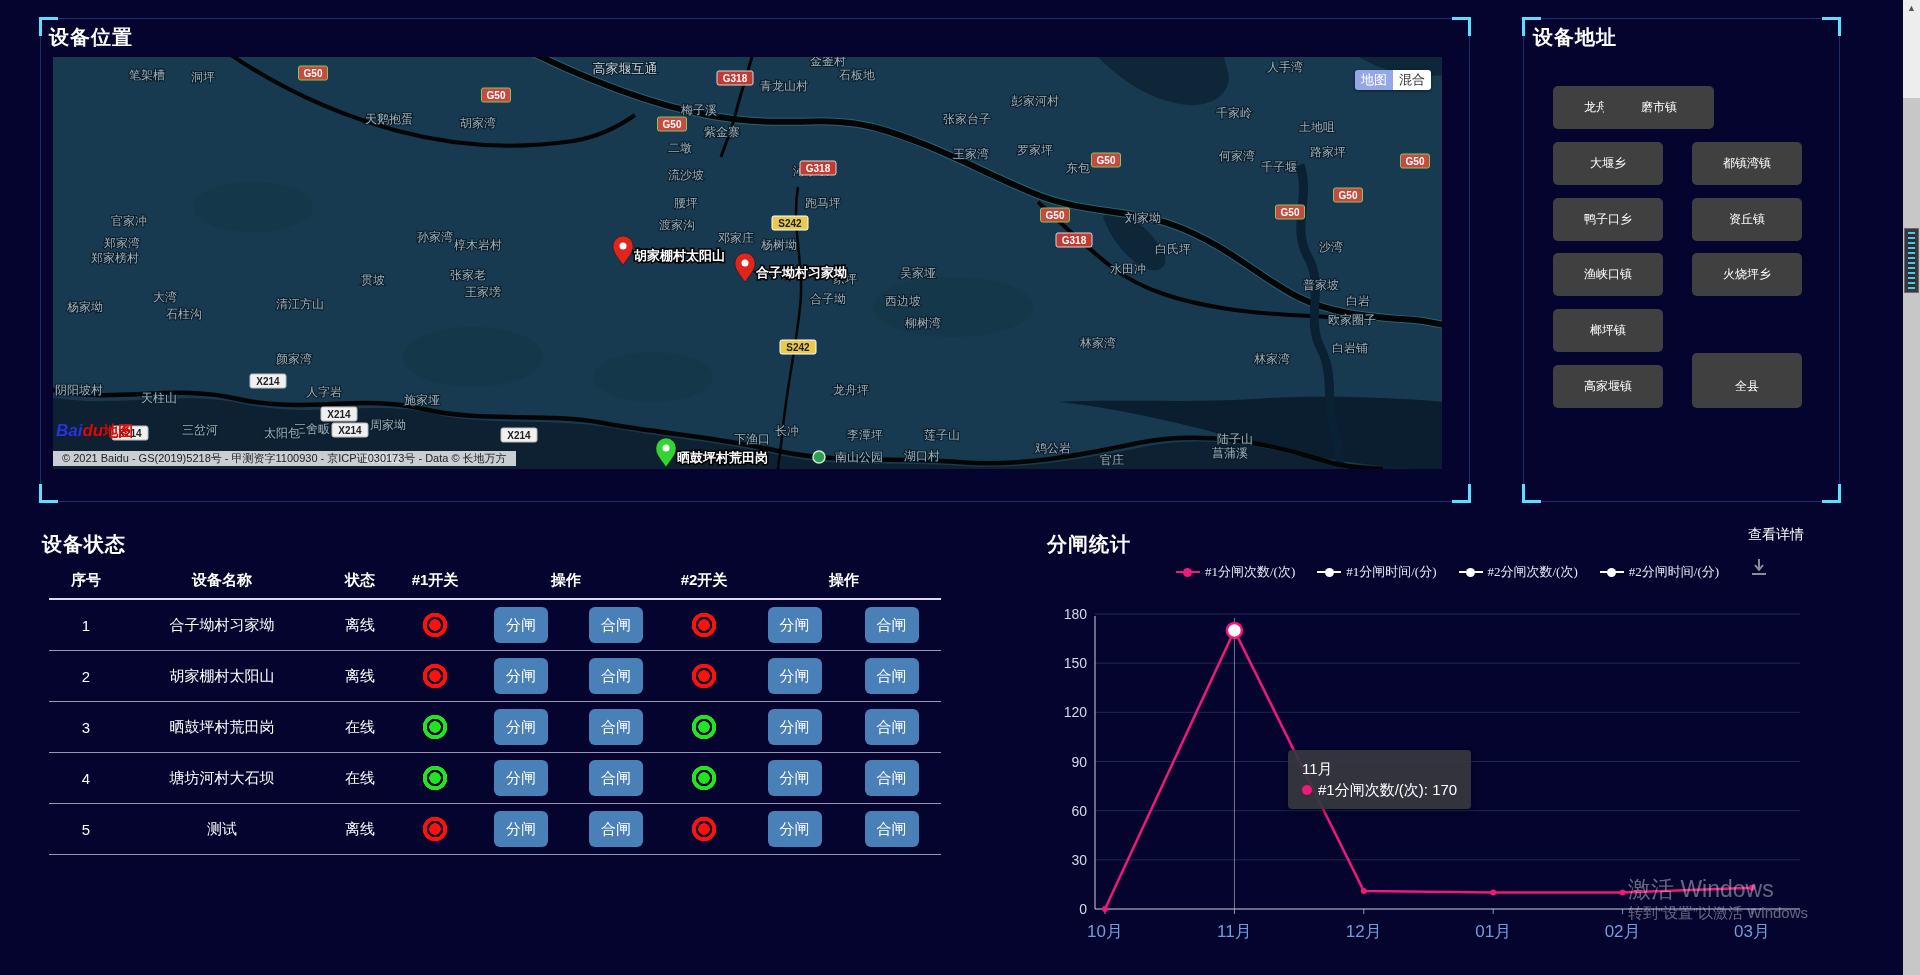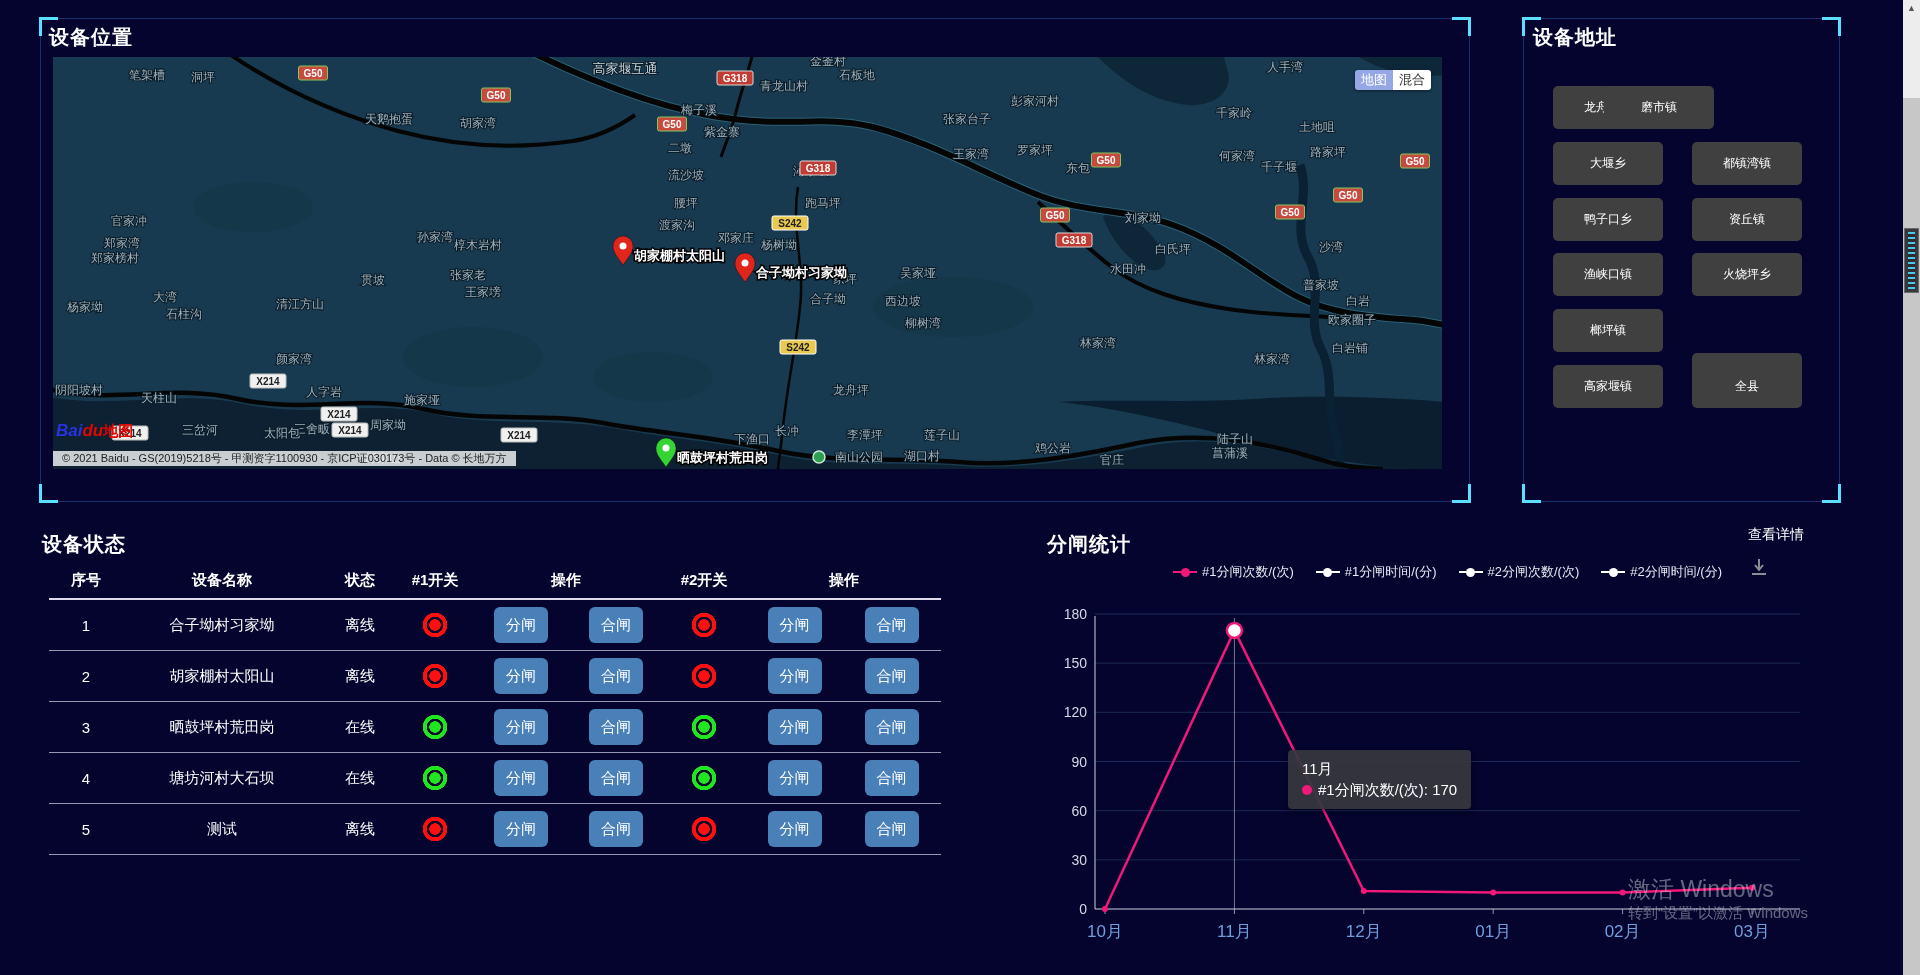--- a/index.html
+++ b/index.html
@@ -37,21 +37,21 @@
   .trow{display:grid;grid-template-columns:74px 198px 78px 72px 100px 90px 86px 95px 99px;height:50px;
         align-items:center;justify-items:center;border-bottom:1px solid rgba(216,212,232,.7);font-size:15px;}
   .btn-act{width:54px;height:36px;background:#4a80b8;border:none;border-radius:6px;color:#fff;
            font-size:15px;cursor:pointer;font-family:inherit;}
   .ind{width:26px;height:26px;border-radius:50%;}
   .ind.red{background:radial-gradient(circle,#ff0f0f 0 5.5px,#0b0b2a 6px 8px,#ff0f0f 8.5px 12px,rgba(0,0,0,0) 12.5px);}
   .ind.green{background:radial-gradient(circle,#21e521 0 5.5px,#0b0b2a 6px 8px,#21e521 8.5px 12px,rgba(0,0,0,0) 12.5px);}
   
   .legend{position:absolute;left:1095px;top:563px;width:705px;display:flex;justify-content:center;
           gap:22px;align-items:center;color:#e8eaf2;font-size:13px;}
-  .leg-item{display:flex;align-items:center;gap:5px;cursor:pointer;}
+  .leg-item{display:flex;align-items:center;gap:5px;cursor:pointer;font-family:Liberation Serif, serif;}
   .leg-mark{position:relative;width:24px;height:9px;}
   .leg-mark .l{position:absolute;left:0;top:3.5px;width:24px;height:2px;}
   .leg-mark .d{position:absolute;left:7.5px;top:0;width:9px;height:9px;border-radius:50%;}
   .view-details{position:absolute;left:1748px;top:526px;color:#fff;font-size:14px;cursor:pointer;}
   .dl-icon{position:absolute;left:1748px;top:556px;cursor:pointer;}
   .tooltip{position:absolute;left:1288px;top:750px;background:rgba(55,55,63,.93);border-radius:4px;
            padding:8px 14px 9px 14px;color:#fff;font-size:15px;line-height:21px;white-space:nowrap;
            box-shadow:0 2px 6px rgba(0,0,0,.4);}
   .tooltip .dot{display:inline-block;width:10px;height:10px;border-radius:50%;background:#f01879;margin-right:6px;}
   .watermark{position:absolute;left:1628px;top:874px;color:rgba(195,200,210,.5);font-size:23px;}

